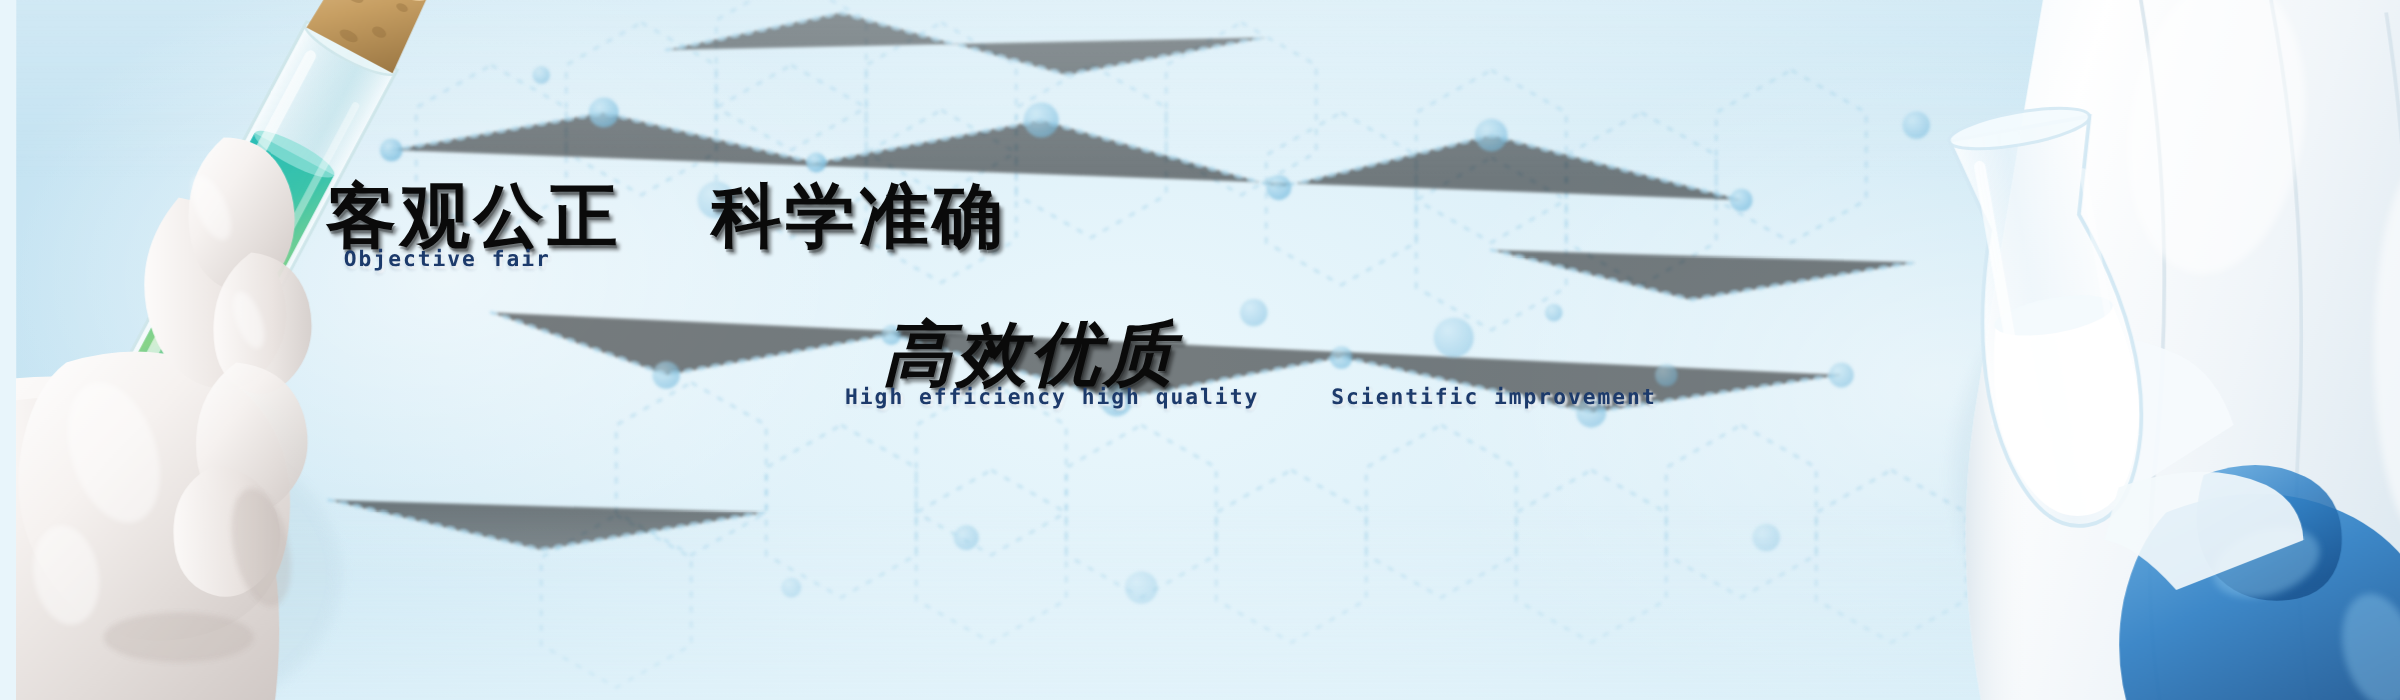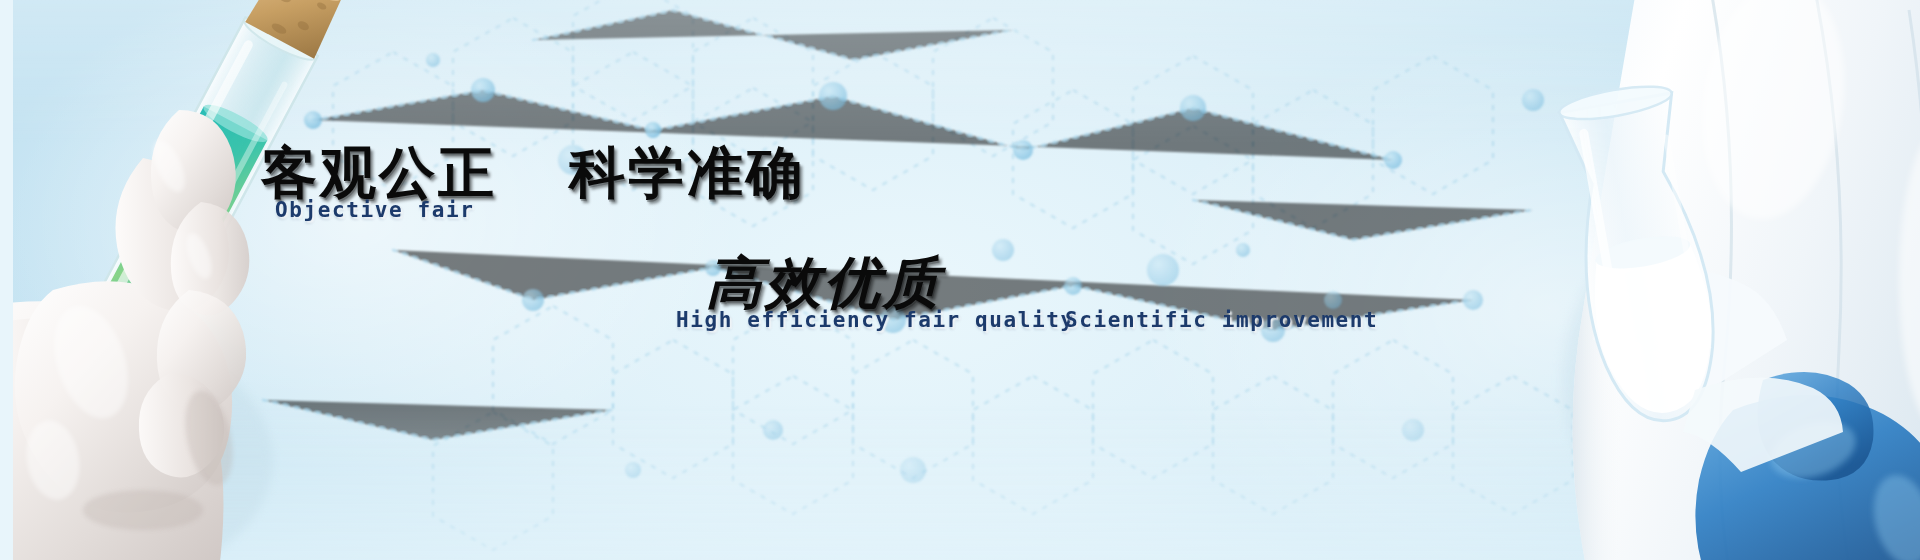--- a/index.html
+++ b/index.html
@@ -68,21 +68,21 @@
     white-space:nowrap;
     text-shadow:
       3px 4px 3px rgba(0,0,0,.42),
       1px 2px 1px rgba(0,0,0,.30);
   }
 
   .subtitle {
     position:absolute;
     font-family:"DejaVu Sans Mono","Liberation Mono",monospace;
     font-weight:700;
-    font-size:21px;
+    font-size:17px;
     letter-spacing:1.6px;
     color:#1c3a6b;
     white-space:nowrap;
     text-shadow:
       2px 2px 2px rgba(255,255,255,.85),
       1px 2px 3px rgba(60,90,130,.40);
   }
 
   
   #hl-1 { left:248px;  top:136px; }
@@ -348,18 +348,18 @@
   </svg>
 
   <div class="text-layer">
 
     <div class="headline" id="hl-1">客观公正</div>
     <div class="subtitle" id="sb-1">Objective fair</div>
 
     <div class="headline" id="hl-2">科学准确</div>
 
     <div class="headline" id="hl-3">高效优质</div>
-    <div class="subtitle" id="sb-3">High efficiency fair quality</div>
+    <div class="subtitle" id="sb-3">High efficiency high quality</div>
 
     <div class="subtitle" id="sb-4">Scientific improvement</div>
 
   </div>
 </div>
 
 </body></html>

